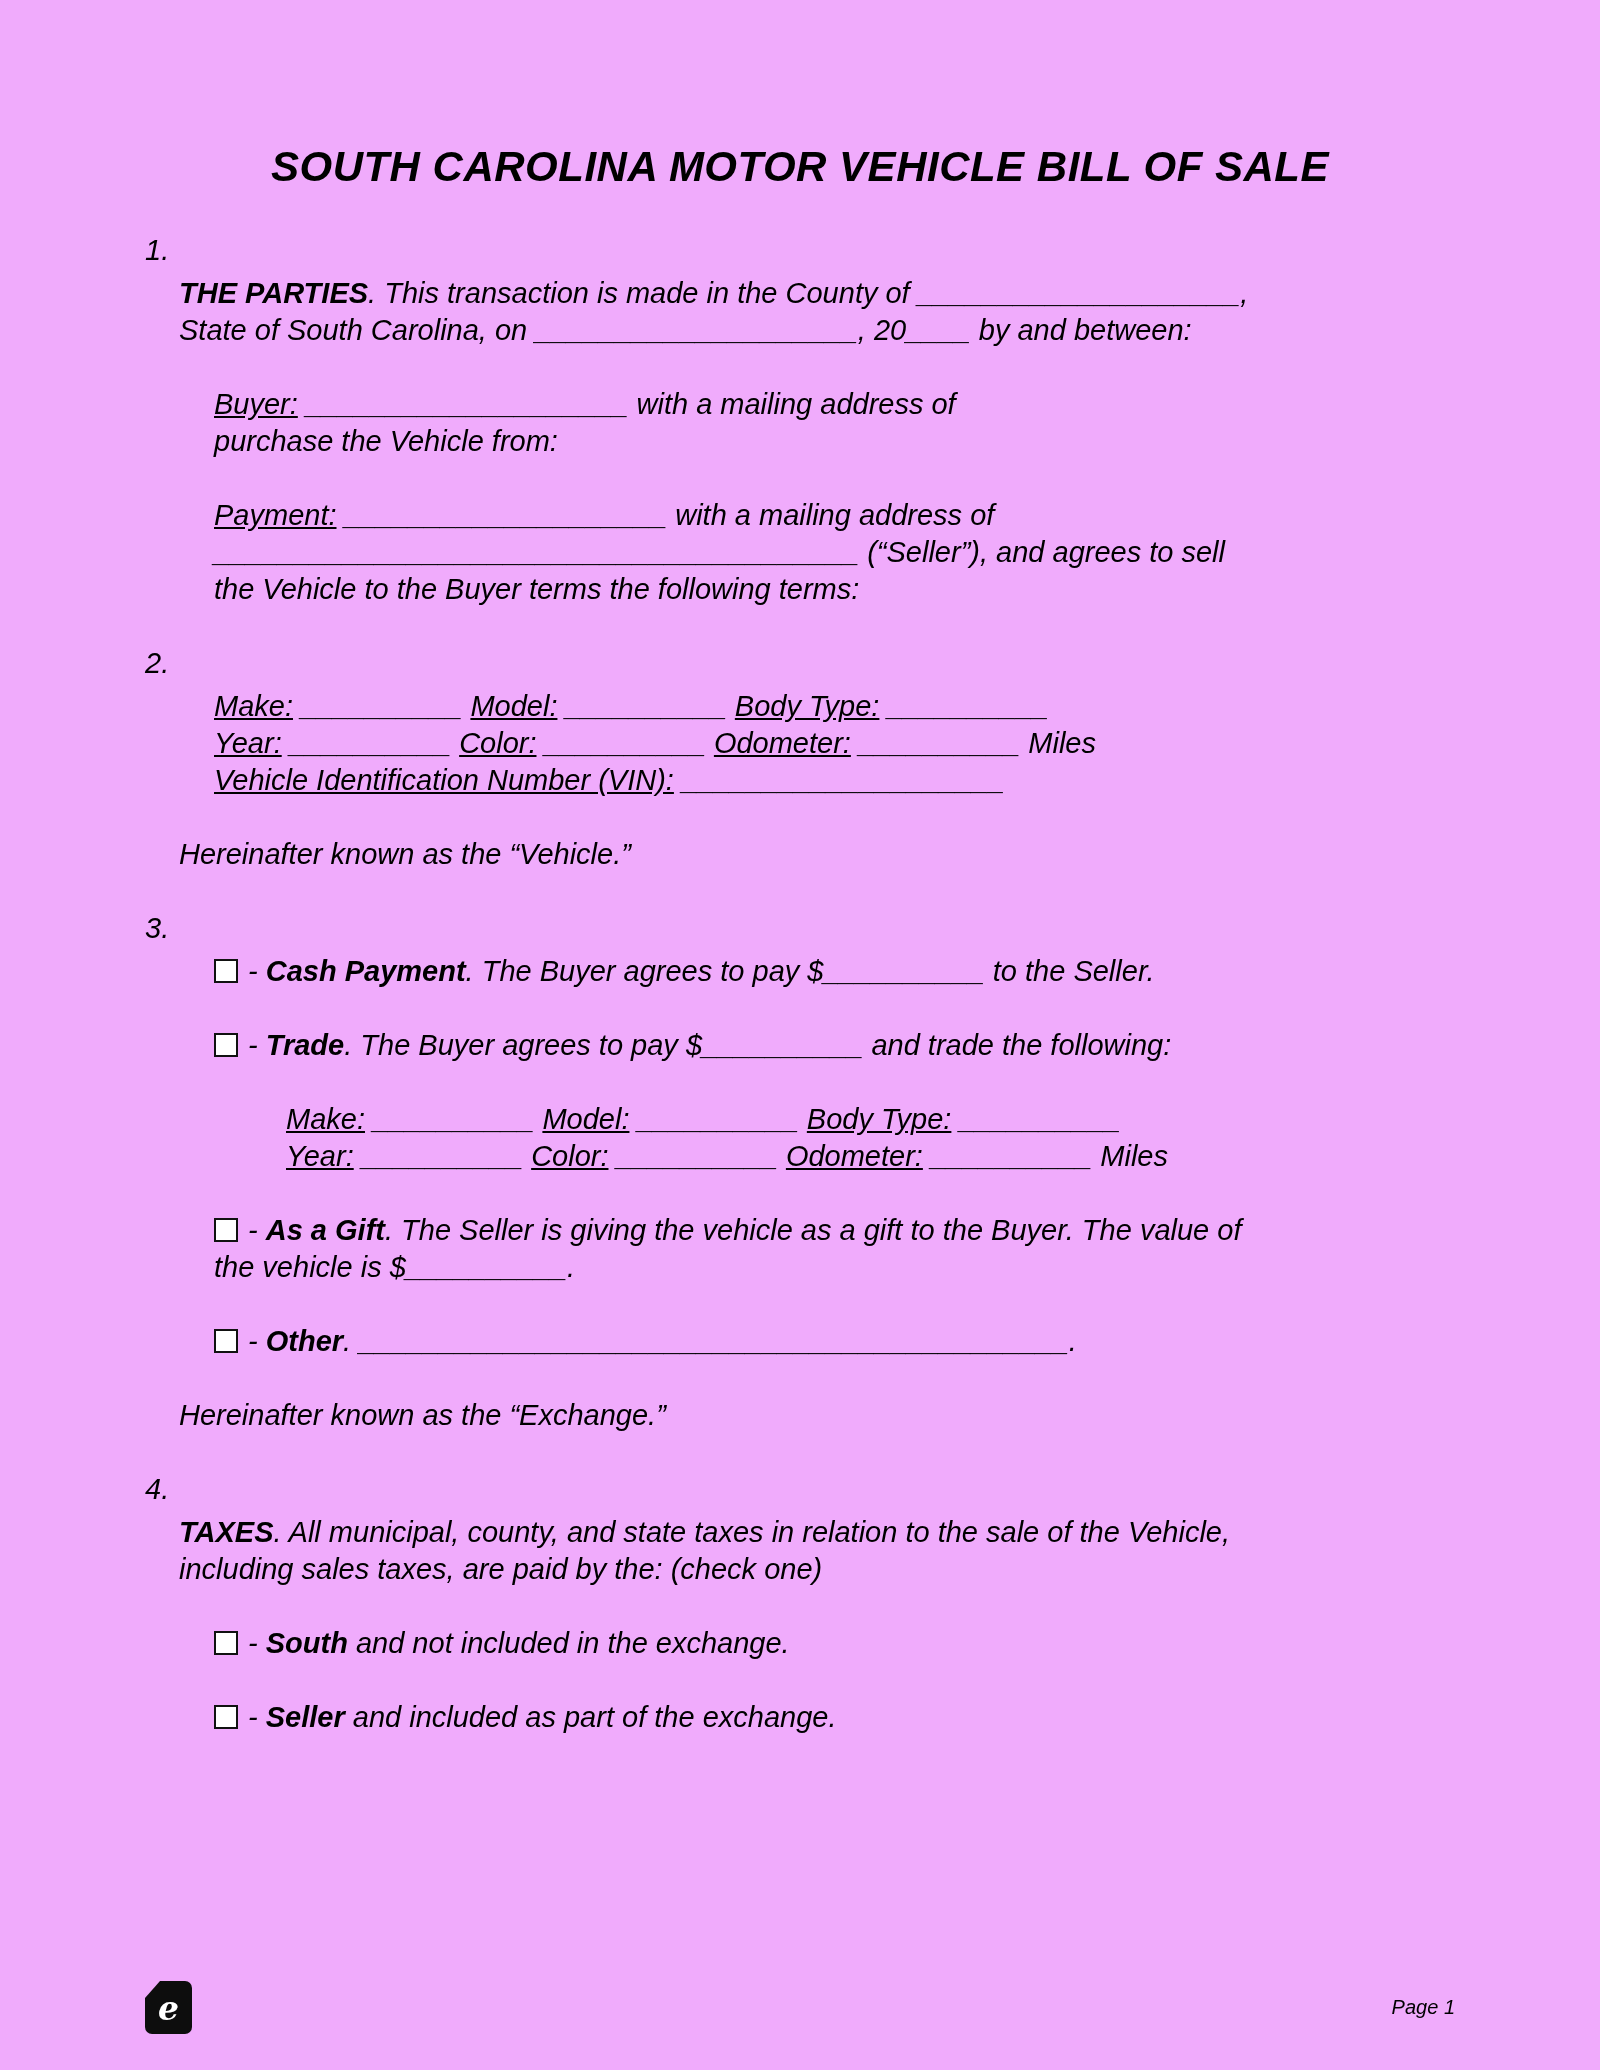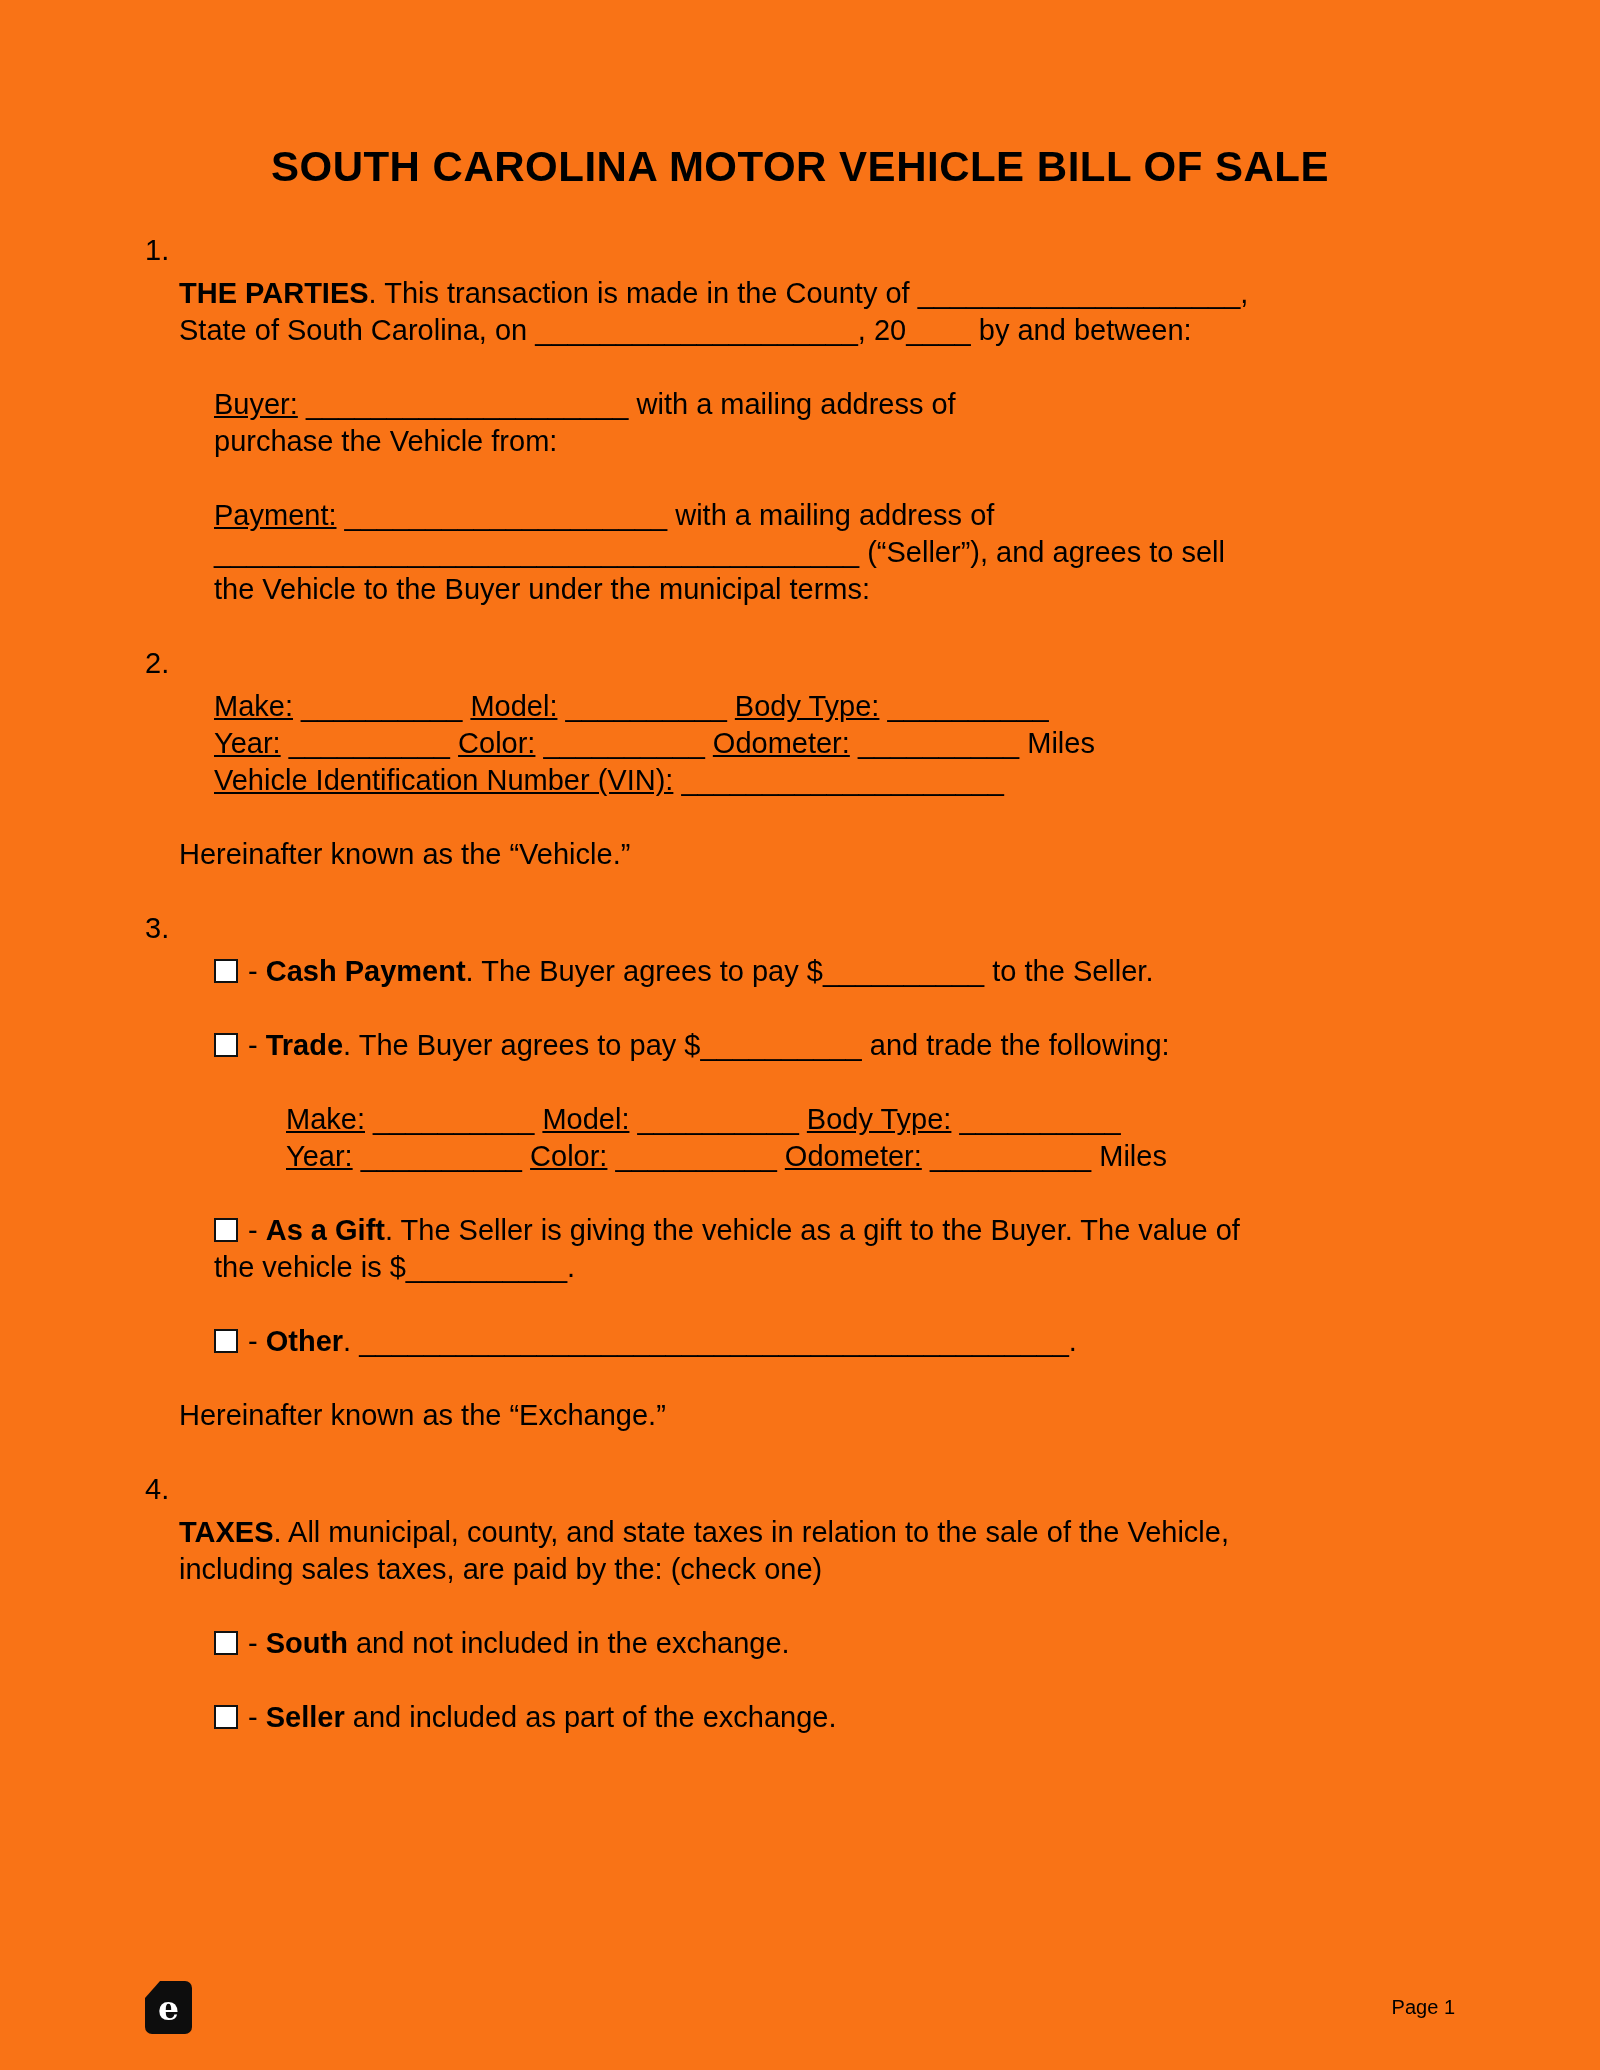--- a/index.html
+++ b/index.html
@@ -1,27 +1,28 @@
 <!DOCTYPE html>
 <html><head>
 <meta charset="utf-8">
 <style>
   html, body { margin: 0; padding: 0; background: #ffffff; }
   .page {
     position: relative;
     width: 1600px;
     height: 2070px;
-    background: #f97316;
+    background: #f0abfc;
     color: #000000;
     font-family: "Liberation Sans", sans-serif;
     font-size: 29px;
     line-height: 37px;
     box-sizing: border-box;
     padding: 142px 145px 0 145px;
     overflow: hidden;
+    font-style: italic;
   }
   .doc-title {
     text-align: center;
     font-weight: bold;
     font-size: 42px;
     line-height: 50px;
     margin: 0 0 40px 0;
     letter-spacing: 0.5px;
   }
   .item { display: flex; align-items: flex-start; }
@@ -79,21 +80,21 @@
         <div class="line"><span class="b">THE PARTIES</span><span>. This transaction is made in the County of ____________________,</span></div>
         <div class="line"><span>State of South Carolina, on ____________________, 20____ by and between:</span></div>
       </div>
       <div class="para ind1">
         <div class="line"><span class="u">Buyer:</span><span> ____________________ with a mailing address of</span></div>
         <div class="line"><span>purchase the Vehicle from:</span></div>
       </div>
       <div class="para ind1">
         <div class="line"><span class="u">Payment:</span><span> ____________________ with a mailing address of</span></div>
         <div class="line"><span>________________________________________ (“Seller”), and agrees to sell</span></div>
-        <div class="line"><span>the Vehicle to the Buyer under the municipal terms:</span></div>
+        <div class="line"><span>the Vehicle to the Buyer terms the following terms:</span></div>
       </div>
     </div>
   </div>
 
   <div class="item">
     <div class="num">2.</div>
     <div class="body-col">
       <div class="para ind1">
         <div class="line"><span class="u">Make:</span><span> __________ </span><span class="u">Model:</span><span> __________ </span><span class="u">Body Type:</span><span> __________</span></div>
         <div class="line"><span class="u">Year:</span><span> __________ </span><span class="u">Color:</span><span> __________ </span><span class="u">Odometer:</span><span> __________ </span><span>Miles</span></div>

